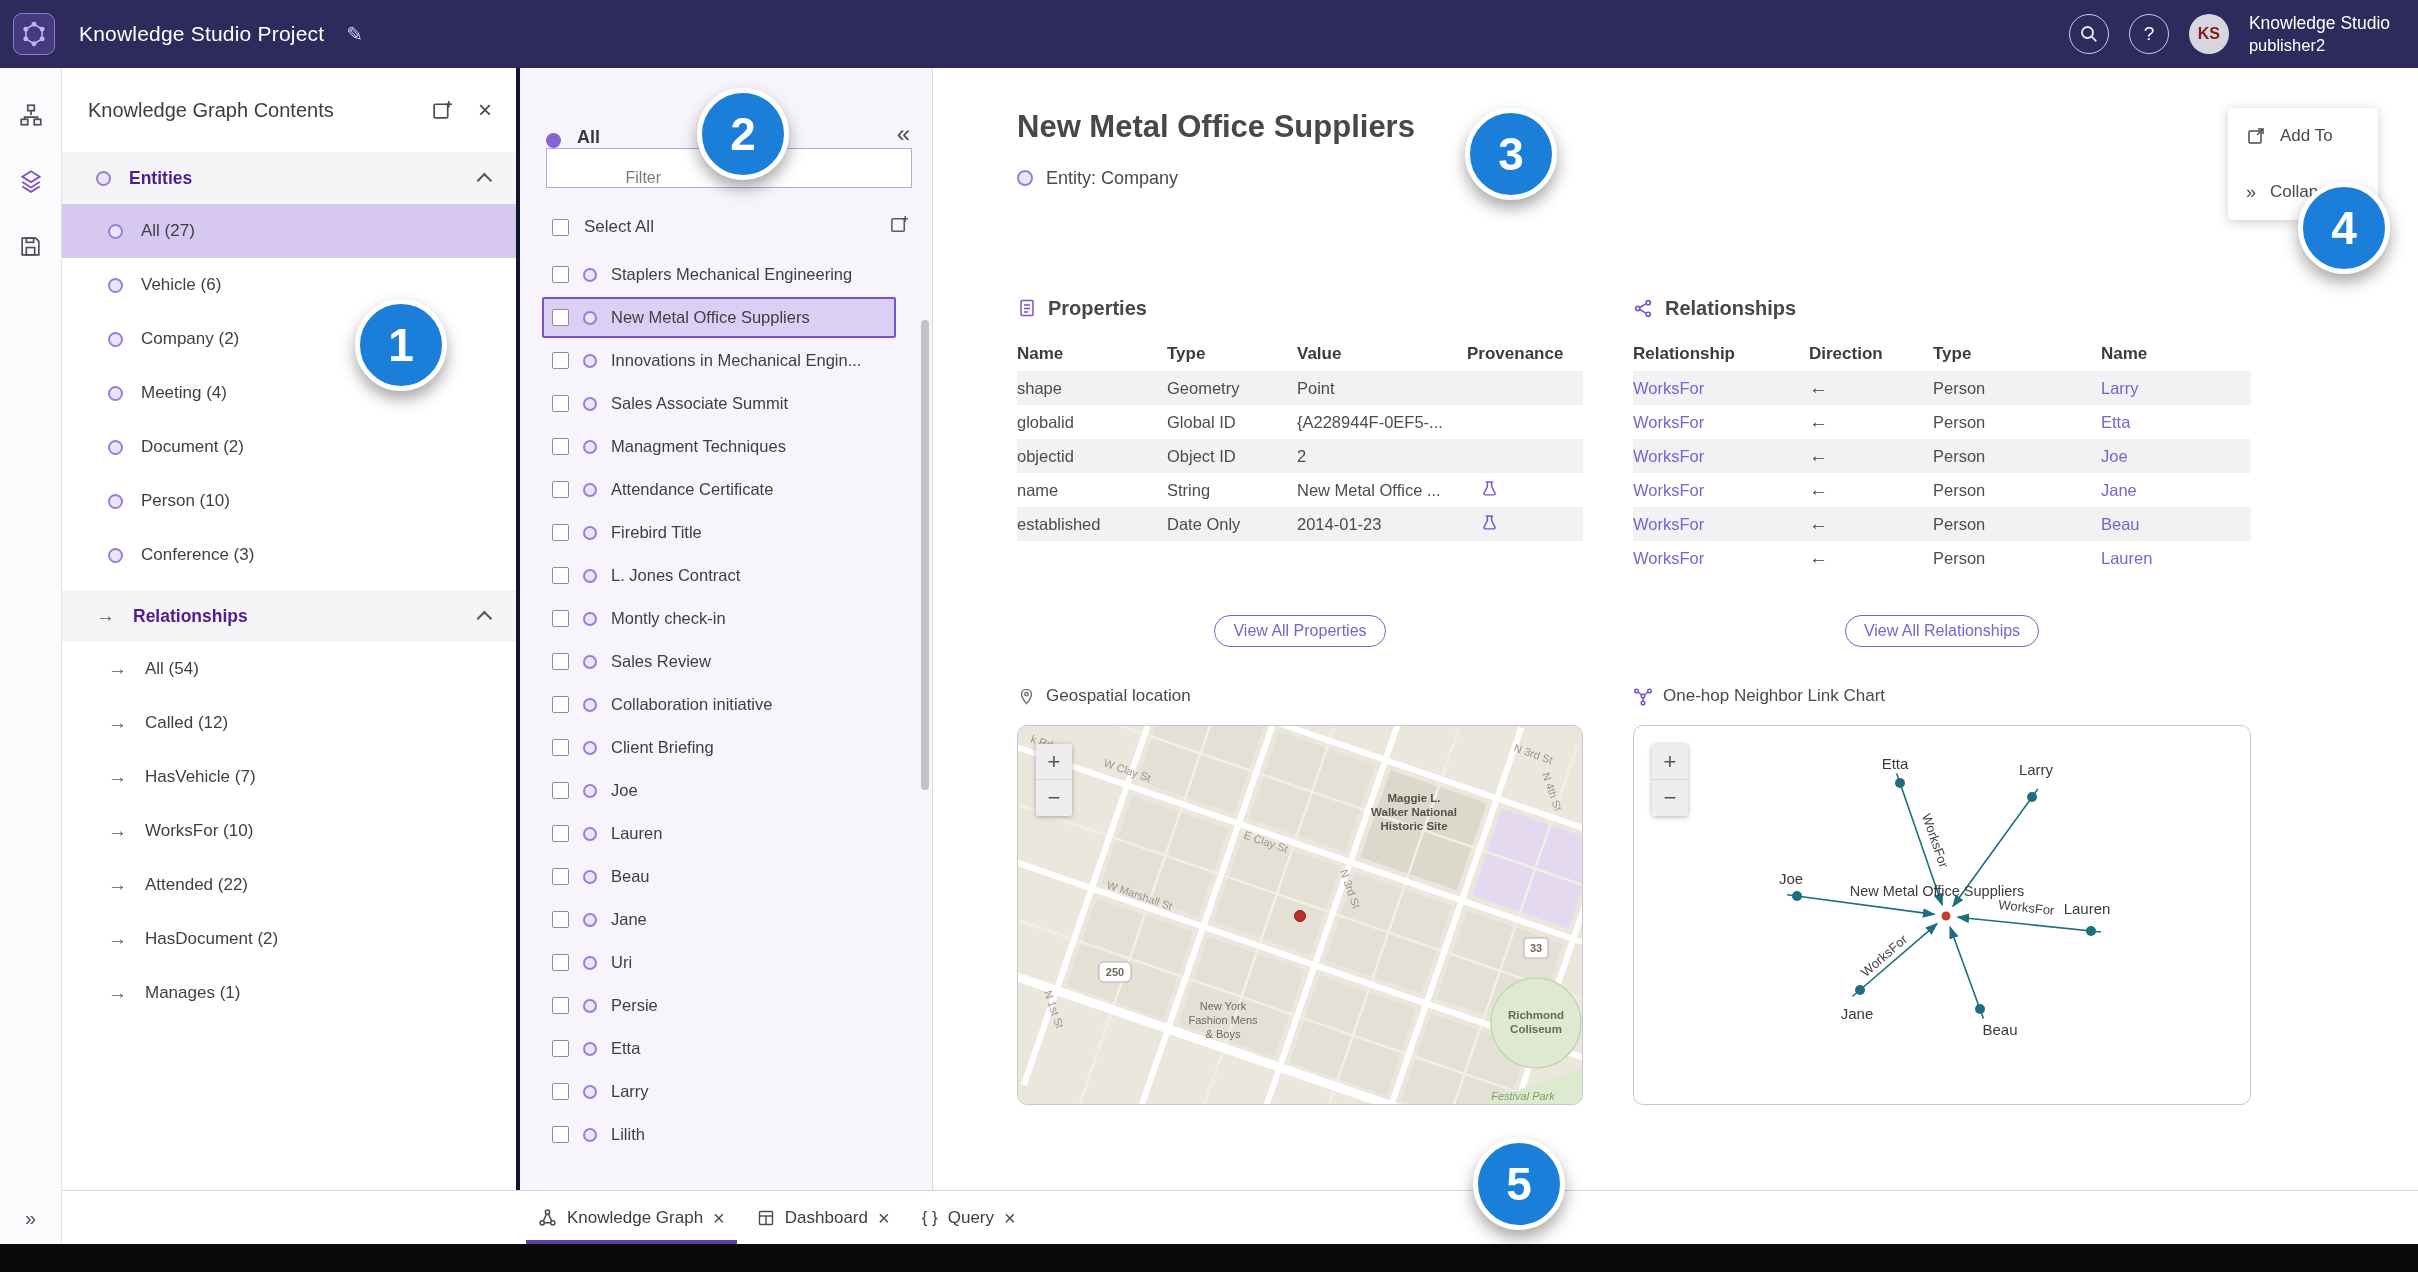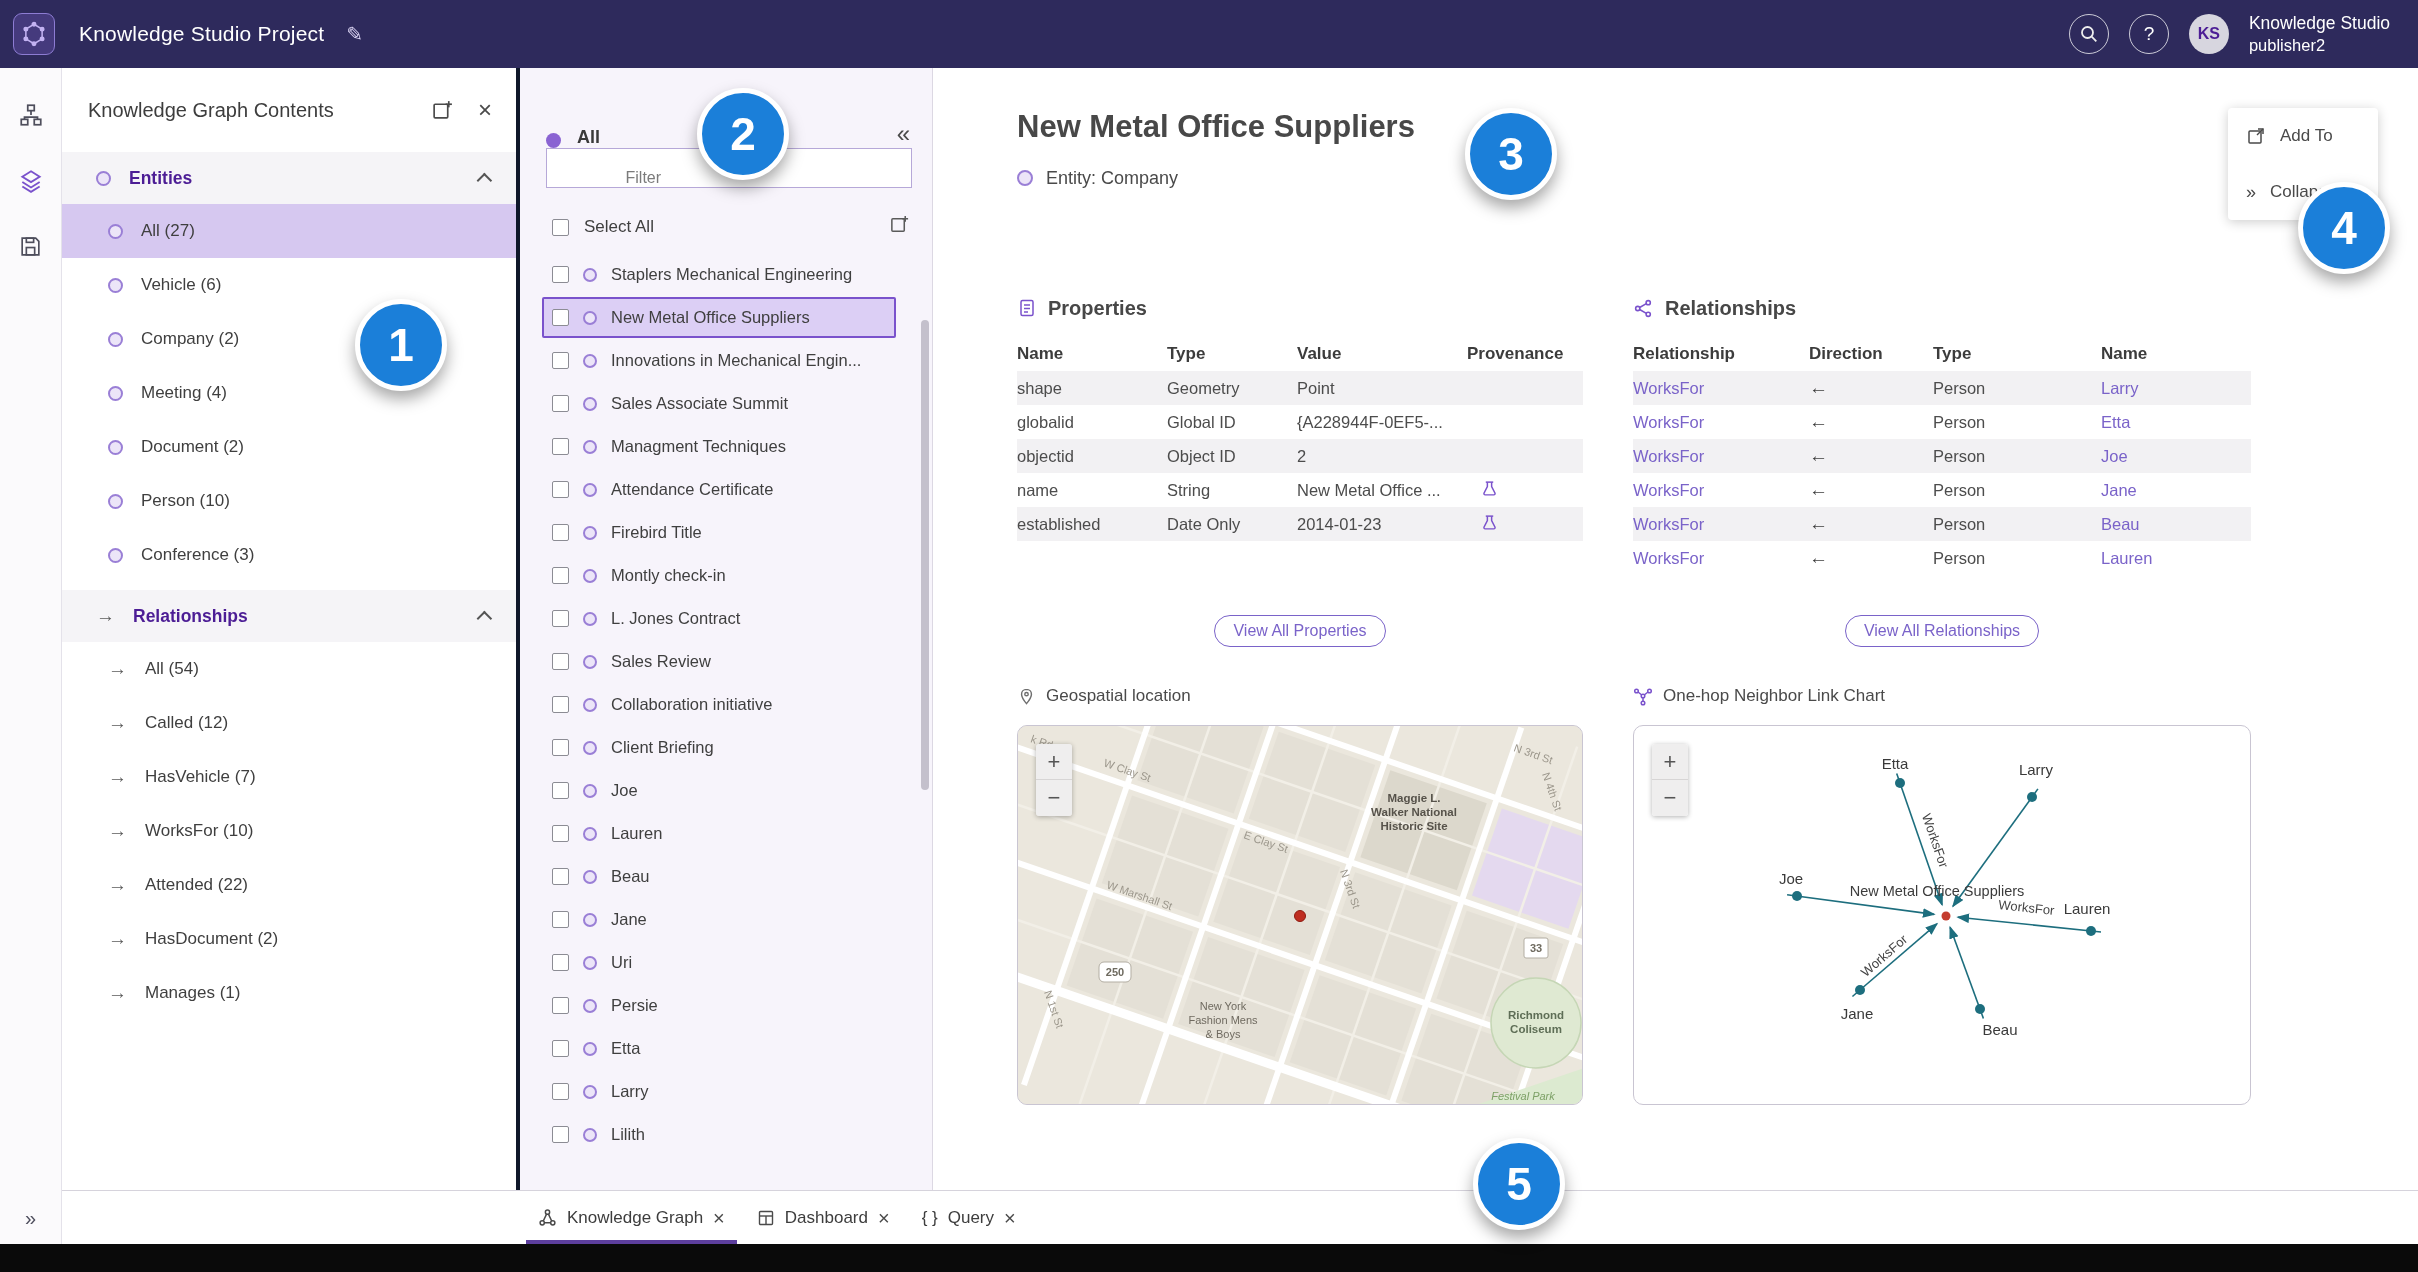--- a/index.html
+++ b/index.html
@@ -23,21 +23,21 @@
     display:flex; align-items:center; justify-content:center;
   }
   .topbar-title { margin-left:24px; font-size:21px; font-weight:500; letter-spacing:.2px; }
   .edit-pencil { margin-left:22px; font-size:20px; color:#d6cfef; cursor:pointer; }
   .topbar-right { margin-left:auto; display:flex; align-items:center; gap:20px; margin-right:28px; }
   .circle-btn {
     width:40px; height:40px; border-radius:50%; border:1.5px solid rgba(255,255,255,.75);
     display:flex; align-items:center; justify-content:center; font-size:19px; color:#fff; cursor:pointer;
   }
   .avatar {
-    width:40px; height:40px; border-radius:50%; background:#d7d6df; color:#4c1d95;
+    width:40px; height:40px; border-radius:50%; background:#d7d6df; color:#7f1d1d;
     display:flex; align-items:center; justify-content:center; font-size:16px; font-weight:700;
   }
   .user-block { line-height:1.25; font-size:17.5px; }
   .user-block .line2 { font-size:16.5px; }
 
   
   .rail {
     position:absolute; left:0; top:68px; bottom:28px; width:62px;
     background:#fbfafc; border-right:1px solid #e4e2ea; z-index:20;
   }
@@ -413,26 +413,26 @@
         <span>Attendance Certificate</span>
       </div>
       <div class="p2-item">
         <span class="checkbox"></span>
         <span class="entity-dot"></span>
         <span>Firebird Title</span>
       </div>
       <div class="p2-item">
         <span class="checkbox"></span>
         <span class="entity-dot"></span>
+        <span>L. Jones Contract</span>
+      </div>
+      <div class="p2-item">
+        <span class="checkbox"></span>
+        <span class="entity-dot"></span>
         <span>Montly check-in</span>
-      </div>
-      <div class="p2-item">
-        <span class="checkbox"></span>
-        <span class="entity-dot"></span>
-        <span>L. Jones Contract</span>
       </div>
       <div class="p2-item">
         <span class="checkbox"></span>
         <span class="entity-dot"></span>
         <span>Sales Review</span>
       </div>
       <div class="p2-item">
         <span class="checkbox"></span>
         <span class="entity-dot"></span>
         <span>Collaboration initiative</span>

